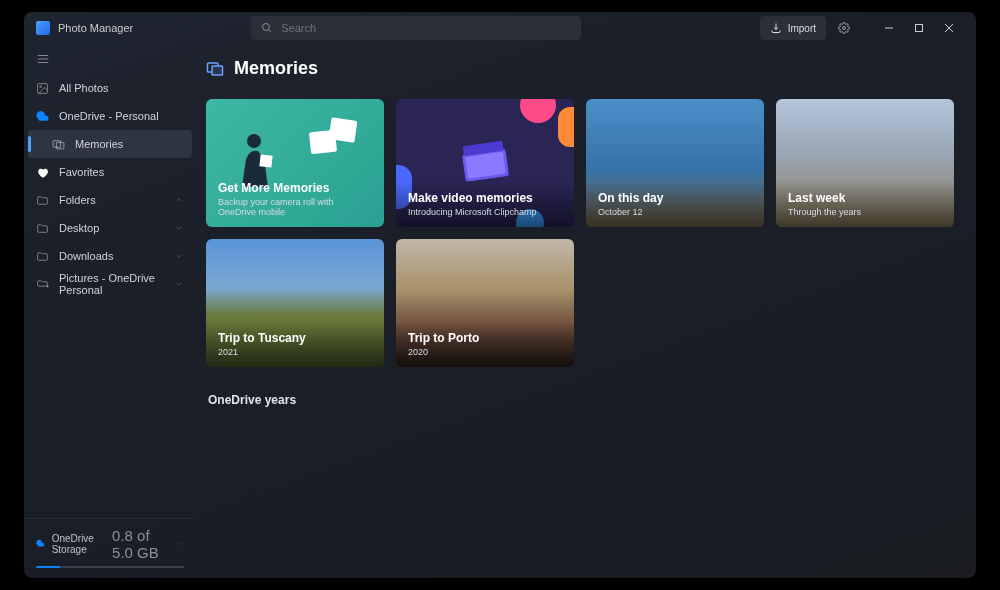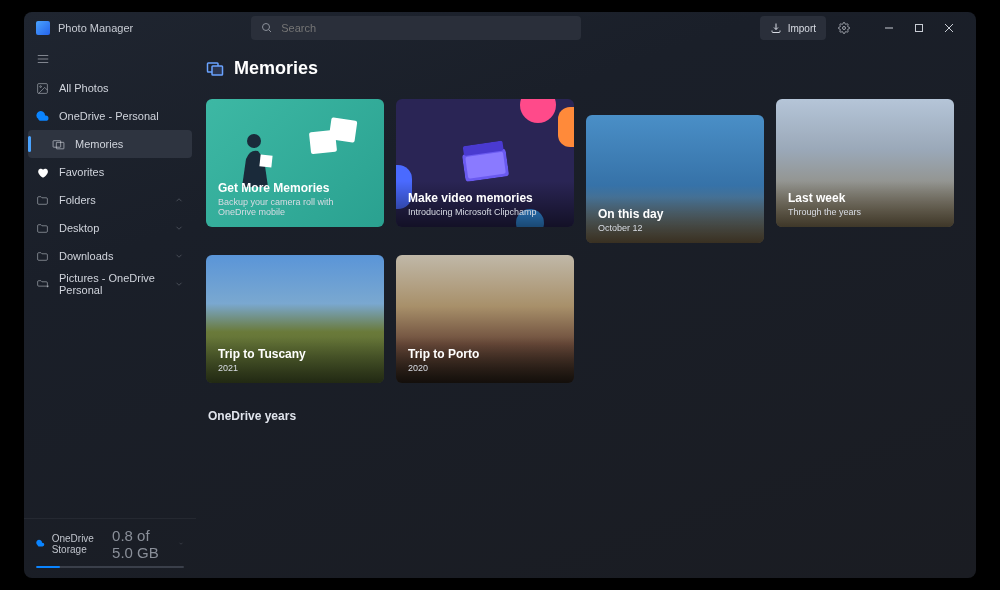--- a/index.html
+++ b/index.html
@@ -47,21 +47,21 @@
 .page-title { font-size: 18px; font-weight: 600; }
 .section-title { font-size: 12px; font-weight: 600; color: #e0e4ec; margin: 0 0 10px 2px; }
 .cards { display: grid; grid-template-columns: repeat(4, 1fr); gap: 12px; margin-bottom: 26px; }
 .card { border-radius: 6px; height: 128px; position: relative; overflow: hidden; cursor: pointer; background: #2a3040; }
 .card-overlay { position: absolute; left: 0; right: 0; bottom: 0; padding: 10px 12px 10px; background: linear-gradient(to top, rgba(0,0,0,0.55), rgba(0,0,0,0)); }
 .card-title { font-size: 12px; font-weight: 600; color: #fff; }
 .card-sub { font-size: 9px; color: #d8dce4; margin-top: 2px; }
 .card.get-more { background: linear-gradient(135deg, #3db8a4 0%, #2aa190 100%); }
 .card.get-more .card-overlay { background: none; }
 .card.clipchamp { background: #2a2555; }
-.card.onthisday { background: linear-gradient(to bottom, #4a8fc7 0%, #3672a8 55%, #7d6a4a 100%); margin-top: 16px; }
+.card.onthisday { background: linear-gradient(to bottom, #4a8fc7 0%, #3672a8 55%, #7d6a4a 100%); }
 .card.lastweek { background: linear-gradient(to bottom, #b5c5d8 0%, #9aa8b8 40%, #8a7a5a 100%); }
 .card.tuscany { background: linear-gradient(to bottom, #5a95d8 0%, #7aa8d0 38%, #6a7a3a 60%, #4a5a2a 100%); }
 .card.porto { background: linear-gradient(to bottom, #c0b8a8 0%, #a8906a 40%, #6a4a3a 70%, #2a2018 100%); }
 .albums .card { height: 128px; }
 .card.connemara { background: linear-gradient(to bottom, #9aaab8 0%, #7a8a6a 50%, #5a6a4a 100%); }
 .card.cycling { background: linear-gradient(to bottom, #6a7a88 0%, #3a4048 55%, #2a6a4a 100%); }
 .card.pets { background: linear-gradient(to bottom, #b8a89a 0%, #8a7a6a 55%, #5a4a3a 100%); }
 .card.food { background: radial-gradient(ellipse at 60% 40%, #f0e8d8 0%, #d8c8a8 55%, #6a4a3a 100%); }
 
 .gm-frame { position: absolute; background: #fff; border-radius: 2px; }

